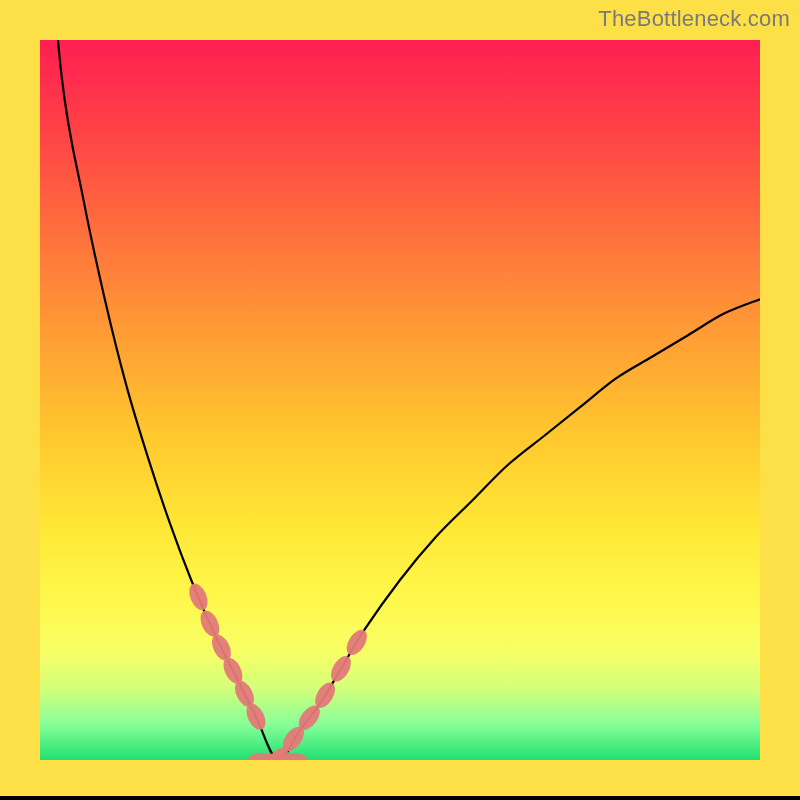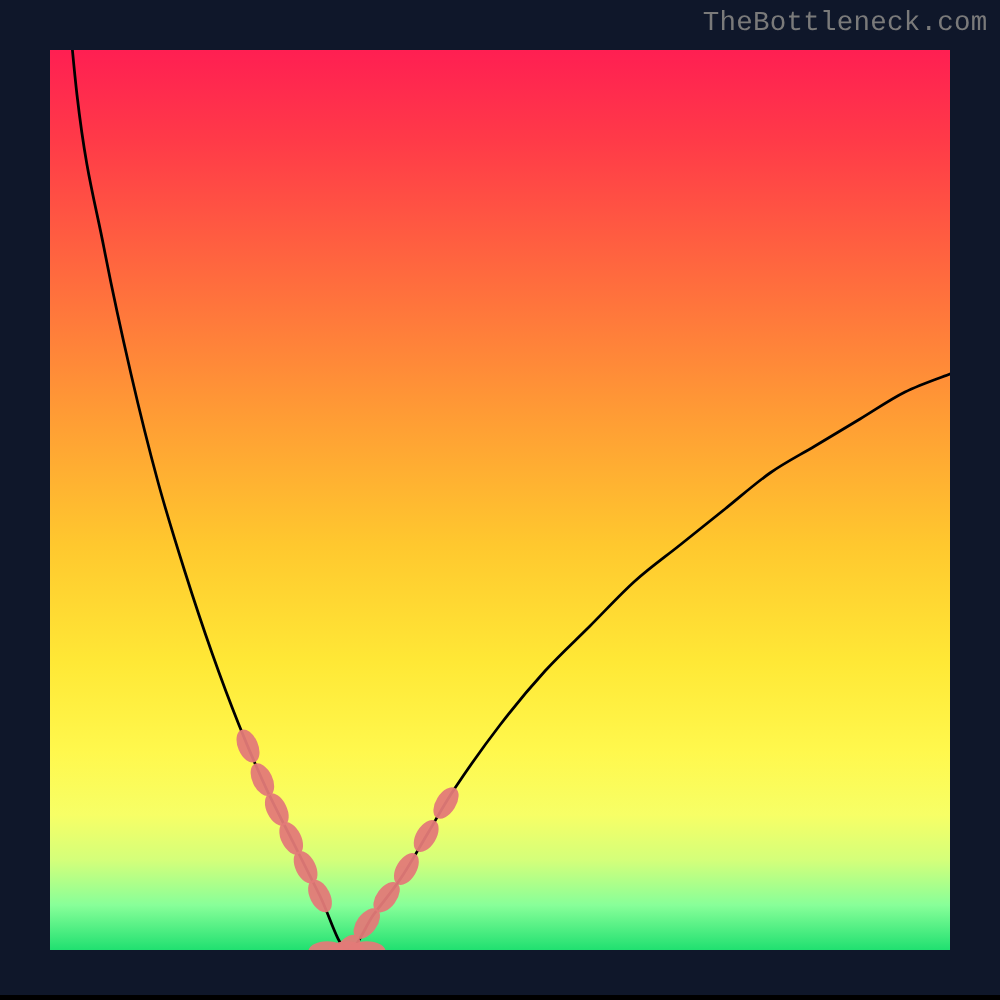--- a/index.html
+++ b/index.html
@@ -8,22 +8,21 @@
     width: 800px;
     height: 800px;
     background: #000;
     overflow: hidden;
     font-family: Arial, Helvetica, sans-serif;
   }
   .stage {
     position: relative;
     width: 800px;
     height: 796px;
-    background: #0f172a;
-    font-family: Liberation Mono, monospace;
+    background: #fde047;
   }
   .plot {
     position: absolute;
     left: 40px;
     top: 40px;
     width: 720px;
     height: 720px;
     overflow: hidden;
   }
   .gradient {

